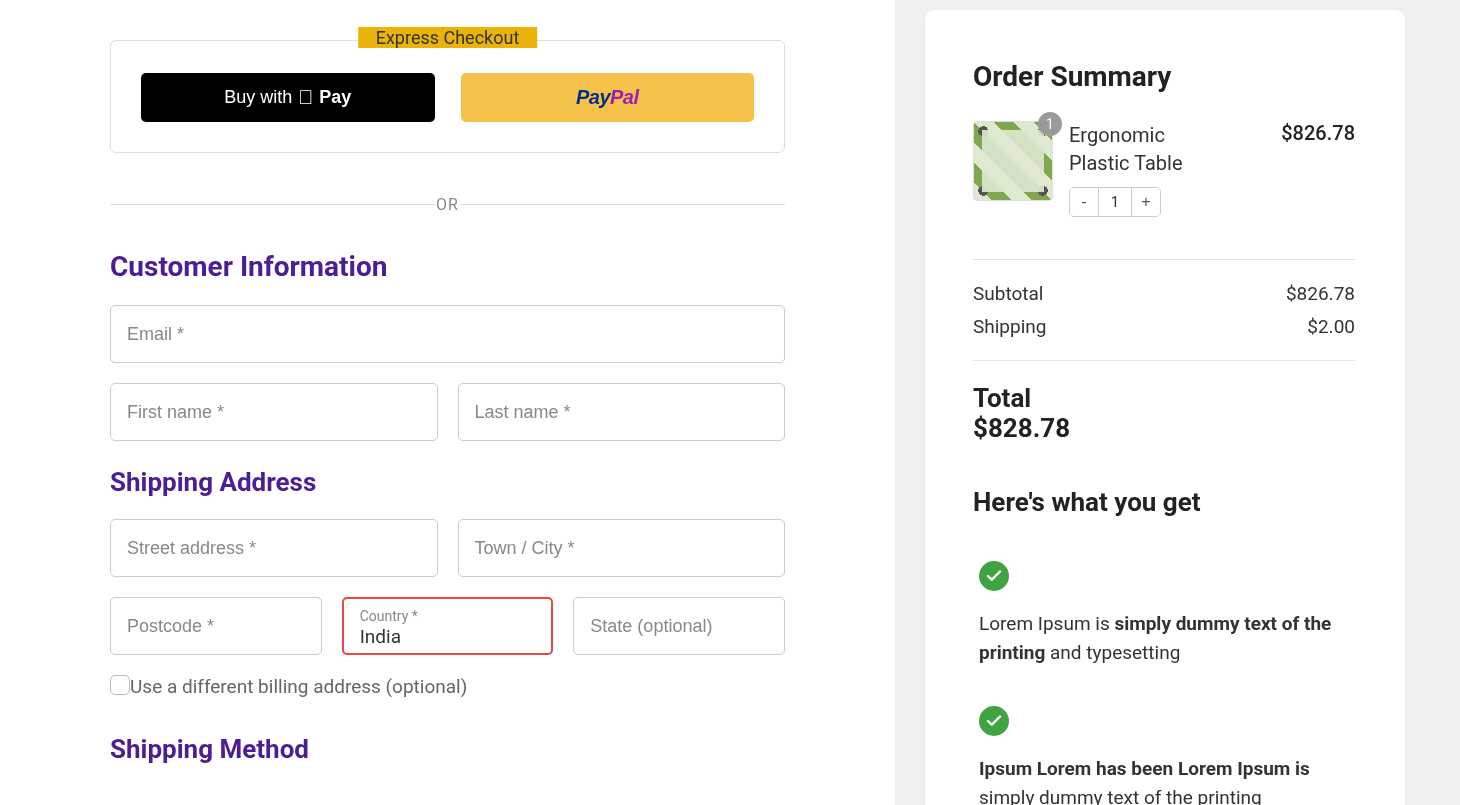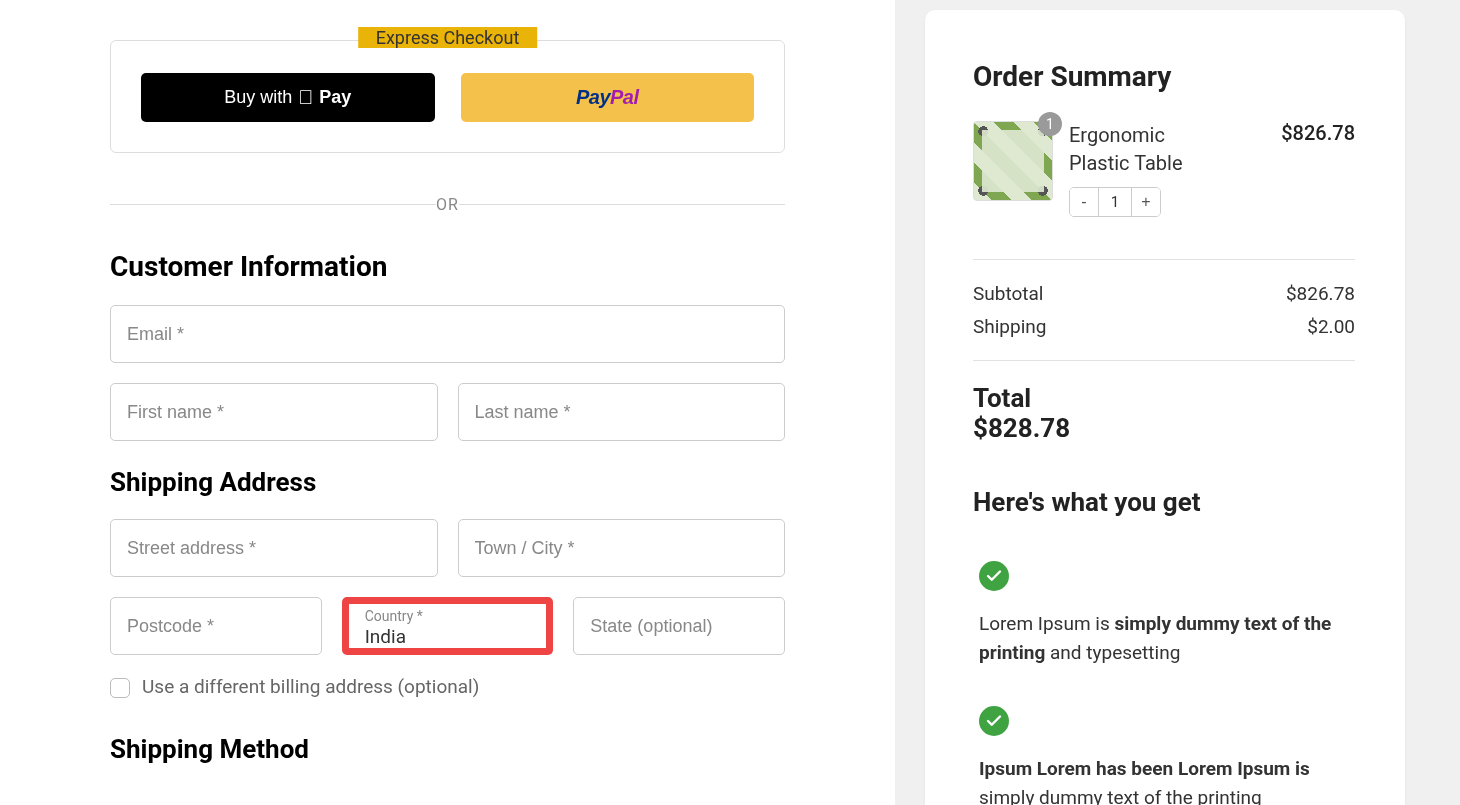--- a/index.html
+++ b/index.html
@@ -65,52 +65,52 @@
   }
   .apple-pay { background:#000; color:#fff; gap: 6px; }
   .apple-pay .apple-logo { font-size: 20px; }
   .paypal { background:#f4c14b; color:#003087; font-weight: 700; font-style: italic; font-size: 20px; letter-spacing: -0.5px; }
   .paypal .pal { color:#a21caf; }
 
   .or-divider { display:flex; align-items:center; margin: 42px 0 36px; }
   .or-divider .line { flex:1; height:1px; background:#ddd; }
   .or-divider .or { color:#888; font-size:16px; letter-spacing:1px; }
 
-  h2.section-title { font-size:28px; font-weight:700; color:#000000; margin-bottom:22px; }
+  h2.section-title { font-size:28px; font-weight:700; color:#4c1d95; margin-bottom:22px; }
   h2.shipping-title { font-size:26px; }
 
   .form-row { display:flex; gap:20px; margin-bottom:20px; }
   .form-row .field { flex:1; }
   .form-row.three .field { flex:1; }
   input.text-field, .text-field {
     width:100%;
     height:58px;
     border:1px solid #ccc;
     border-radius:5px;
     padding:0 16px;
     font-size:18px;
     color:#555;
     background:#fff;
   }
   input.text-field::placeholder { color:#888; }
   .select-like {
     width:100%;
     height:58px;
-    border:7px solid #ef4444;
+    border:2px solid #ef4444;
     border-radius:5px;
     padding:6px 16px 0 16px;
     background:#fff;
     display:flex;
     flex-direction:column;
     justify-content:center;
   }
   .select-like .floating-label { font-size:14px; color:#888; line-height:1.2; }
   .select-like .value { font-size:19px; color:#333; line-height:1.3; }
 
-  .checkbox-row { display:flex; align-items:flex-end; gap:12px; margin-top:4px; margin-bottom:36px; }
+  .checkbox-row { display:flex; align-items:flex-start; margin-top:4px; margin-bottom:36px; }
   .fake-checkbox {
     width:20px; height:20px; border:1.5px solid #bbb; border-radius:5px; background:#fff;
   }
   .checkbox-label { color:#666; font-size:19px; }
 
   
   .summary-title { font-size:28px; font-weight:700; color:#222; margin-bottom:28px; }
   .line-item { display:flex; gap:16px; align-items:flex-start; justify-content:space-between; }
   .li-left { display:flex; gap:16px; flex:1; }
   .thumb {

